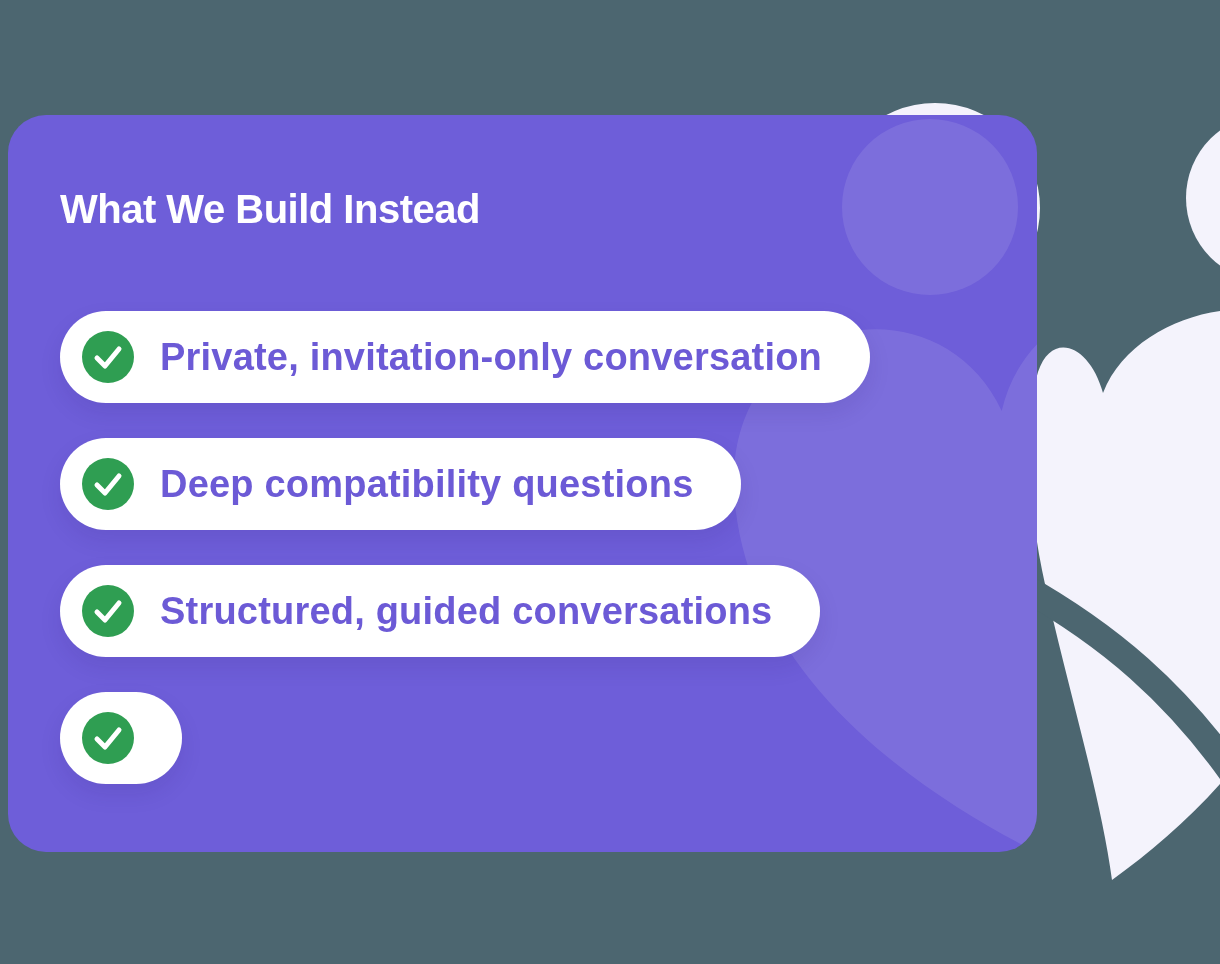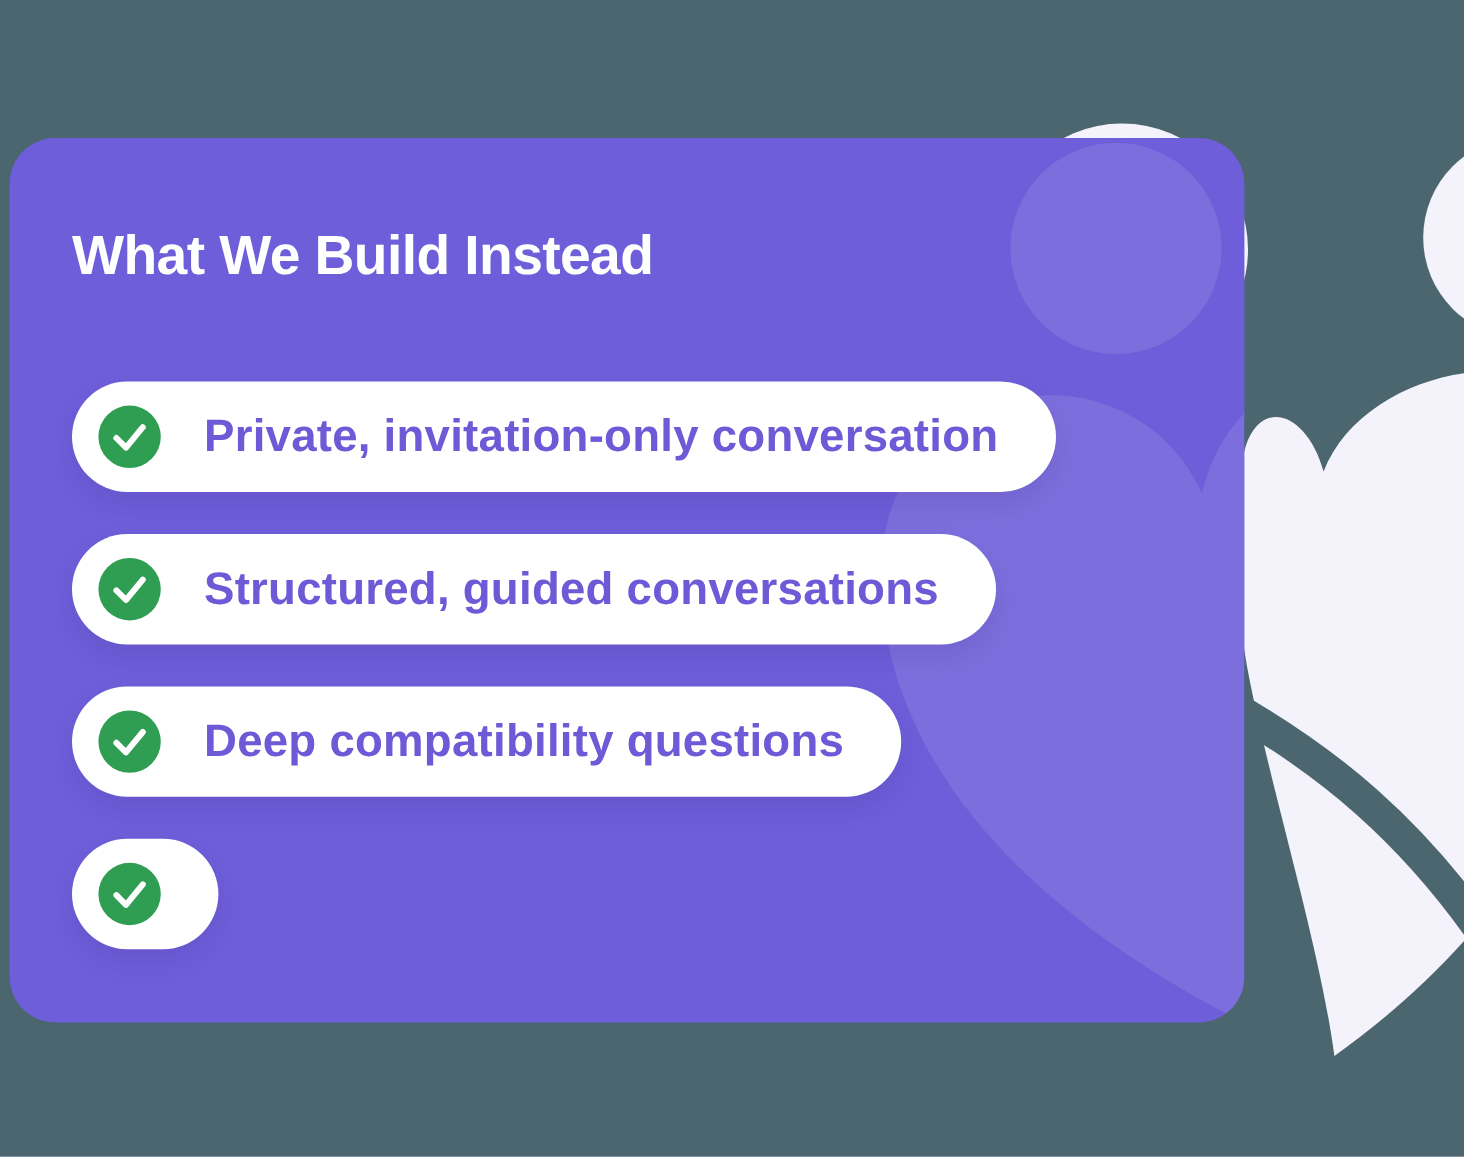--- a/index.html
+++ b/index.html
@@ -44,35 +44,35 @@
     display:block;
     pointer-events:none;
   }
   .card-content{
     position:relative;
     z-index:2;
     padding:70px 40px 0 52px;
   }
   .card-title{
     margin:0 0 78px 0;
-    font-size:46px;
+    font-size:40px;
     line-height:1.2;
     font-weight:600;
     letter-spacing:-0.5px;
     color:#ffffff;
   }
   .features{
     list-style:none;
     margin:0;
     padding:0;
   }
   .feature-pill{
     display:flex;
     align-items:center;
-    gap:36px;
+    gap:26px;
     height:92px;
     width:max-content;
     max-width:100%;
     background:#ffffff;
     border-radius:46px;
     padding:0 48px 0 22px;
     margin-bottom:35px;
     box-shadow:0 10px 22px rgba(40,24,100,0.10);
   }
   .check{
@@ -136,30 +136,30 @@
           </span>
           <span class="feature-label">Private, invitation-only conversation</span>
         </li>
 
         <li class="feature-pill">
           <span class="check">
             <svg width="52" height="52" viewBox="0 0 52 52">
               <polyline points="15,27 23,35 37,18" fill="none" stroke="#ffffff" stroke-width="5" stroke-linecap="round" stroke-linejoin="round"></polyline>
             </svg>
           </span>
-          <span class="feature-label">Structured, guided conversations</span>
+          <span class="feature-label">Deep compatibility questions</span>
         </li>
 
         <li class="feature-pill">
           <span class="check">
             <svg width="52" height="52" viewBox="0 0 52 52">
               <polyline points="15,27 23,35 37,18" fill="none" stroke="#ffffff" stroke-width="5" stroke-linecap="round" stroke-linejoin="round"></polyline>
             </svg>
           </span>
-          <span class="feature-label">Deep compatibility questions</span>
+          <span class="feature-label">Structured, guided conversations</span>
         </li>
 
         <li class="feature-pill">
           <span class="check">
             <svg width="52" height="52" viewBox="0 0 52 52">
               <polyline points="15,27 23,35 37,18" fill="none" stroke="#ffffff" stroke-width="5" stroke-linecap="round" stroke-linejoin="round"></polyline>
             </svg>
           </span>
         </li>
 

